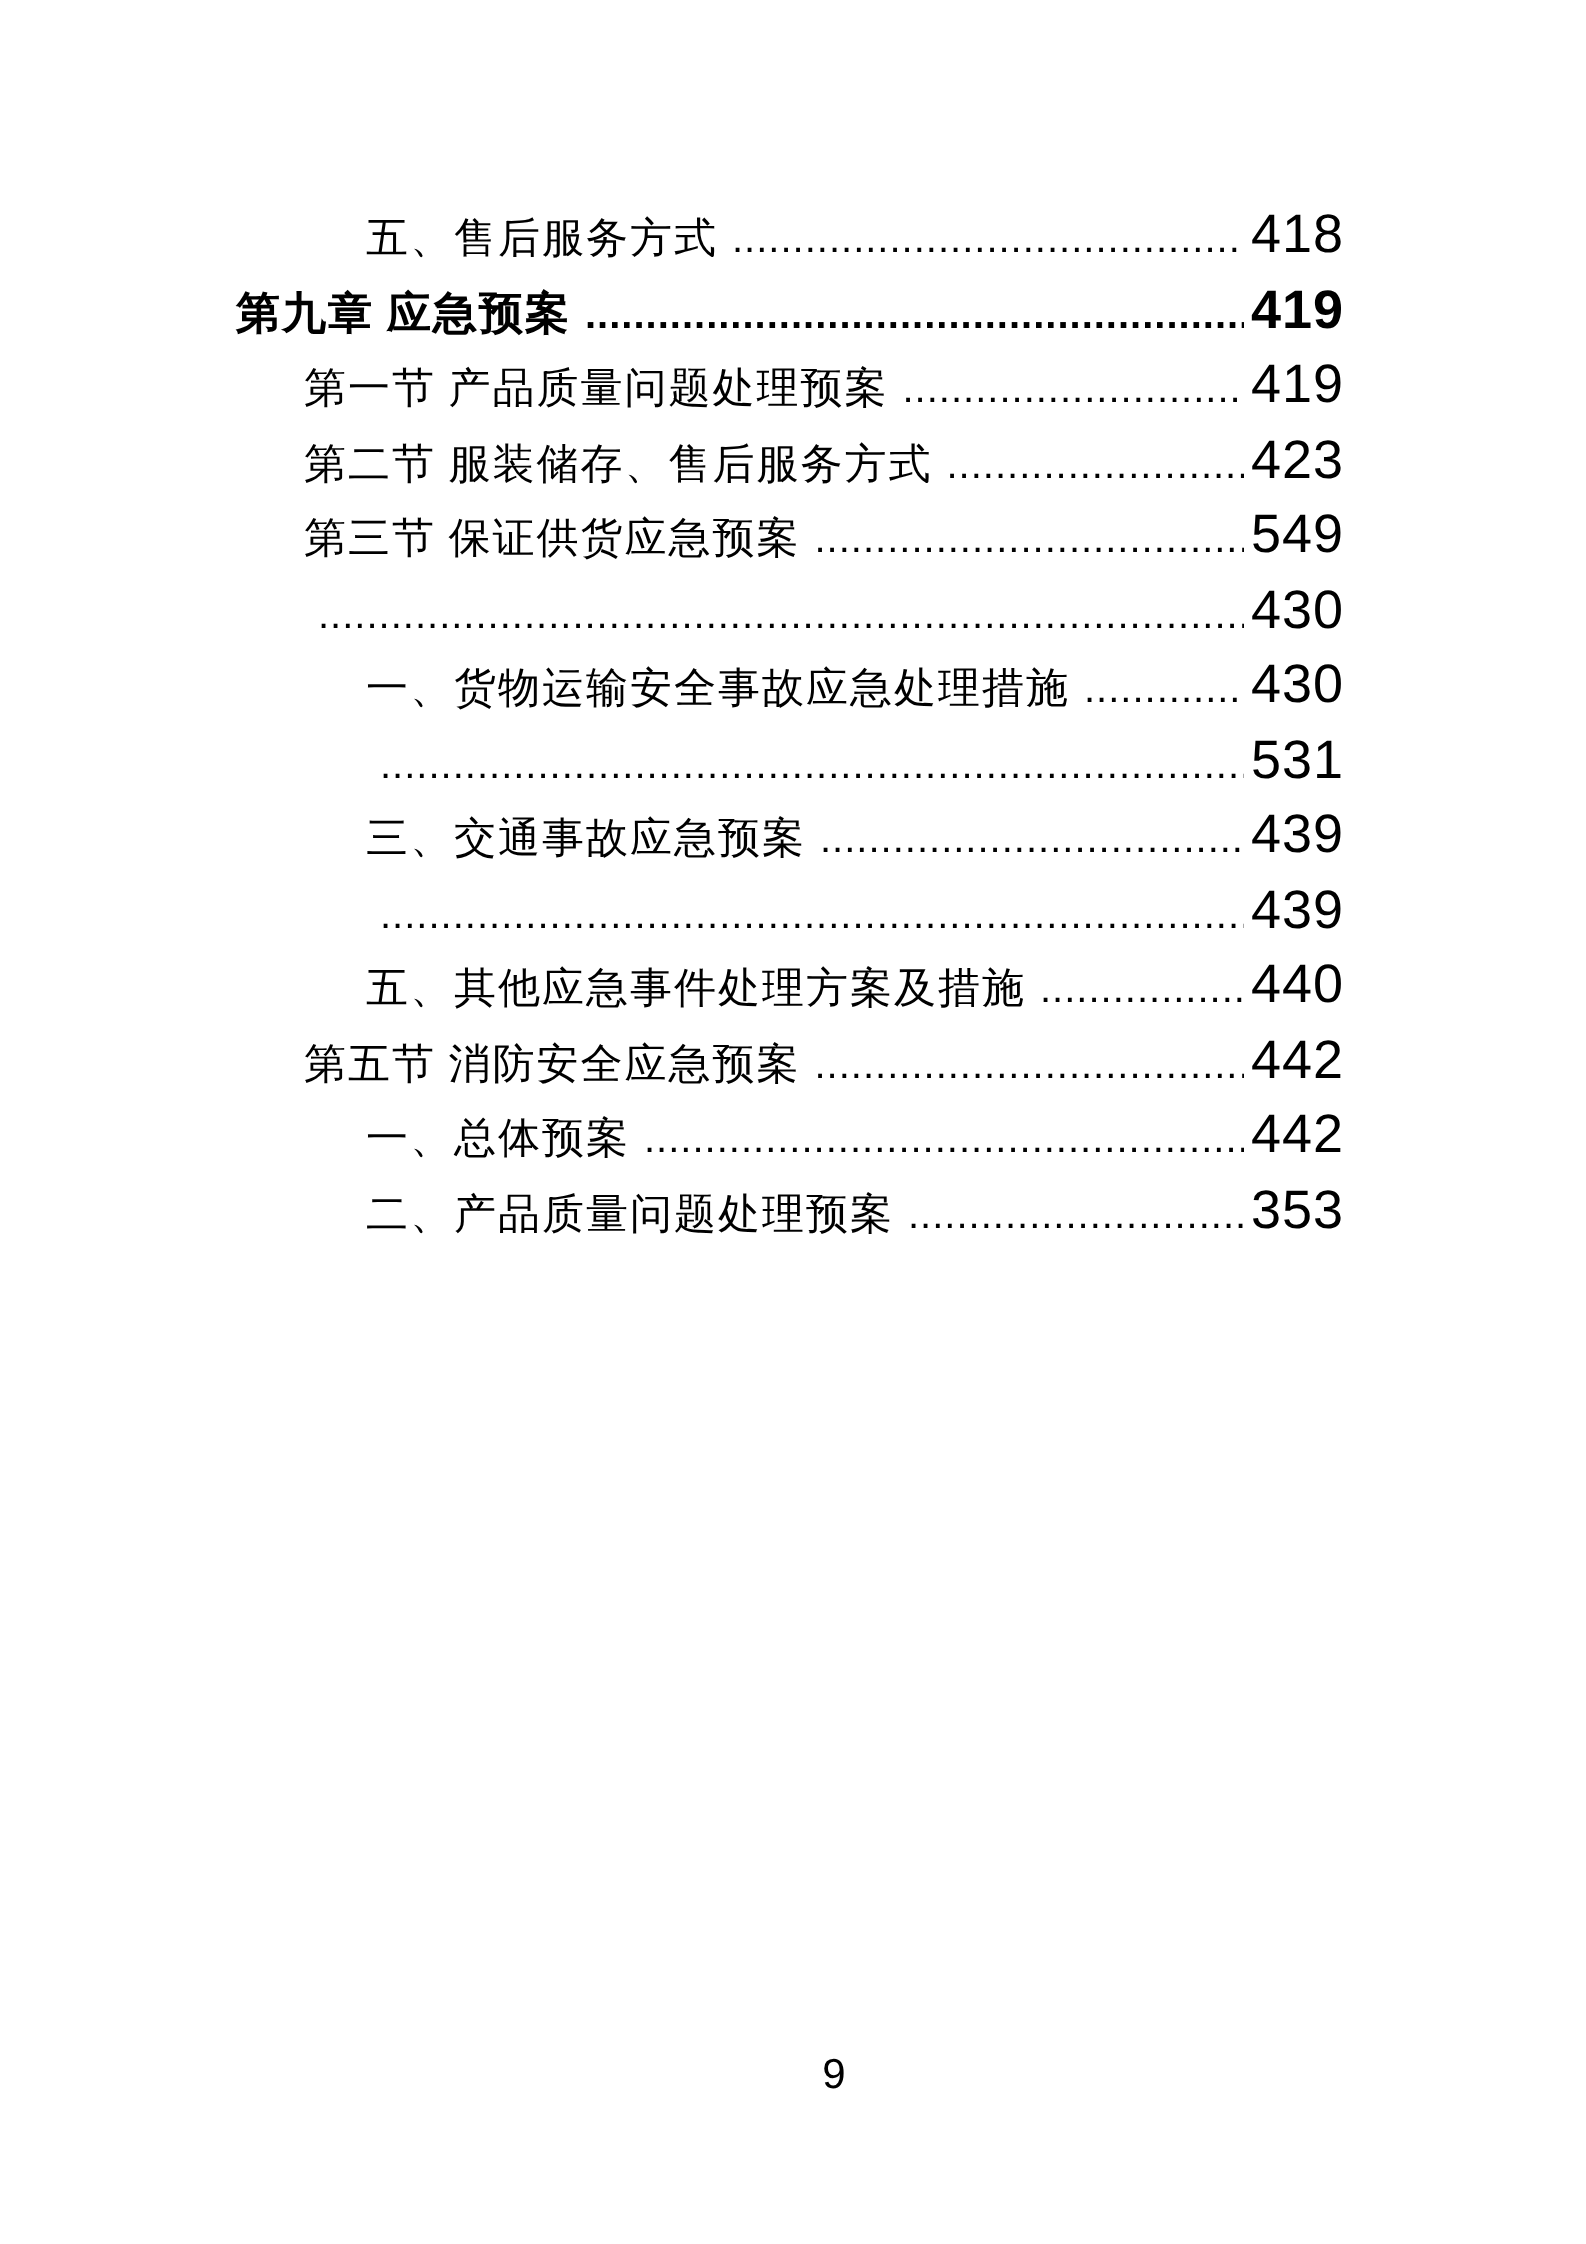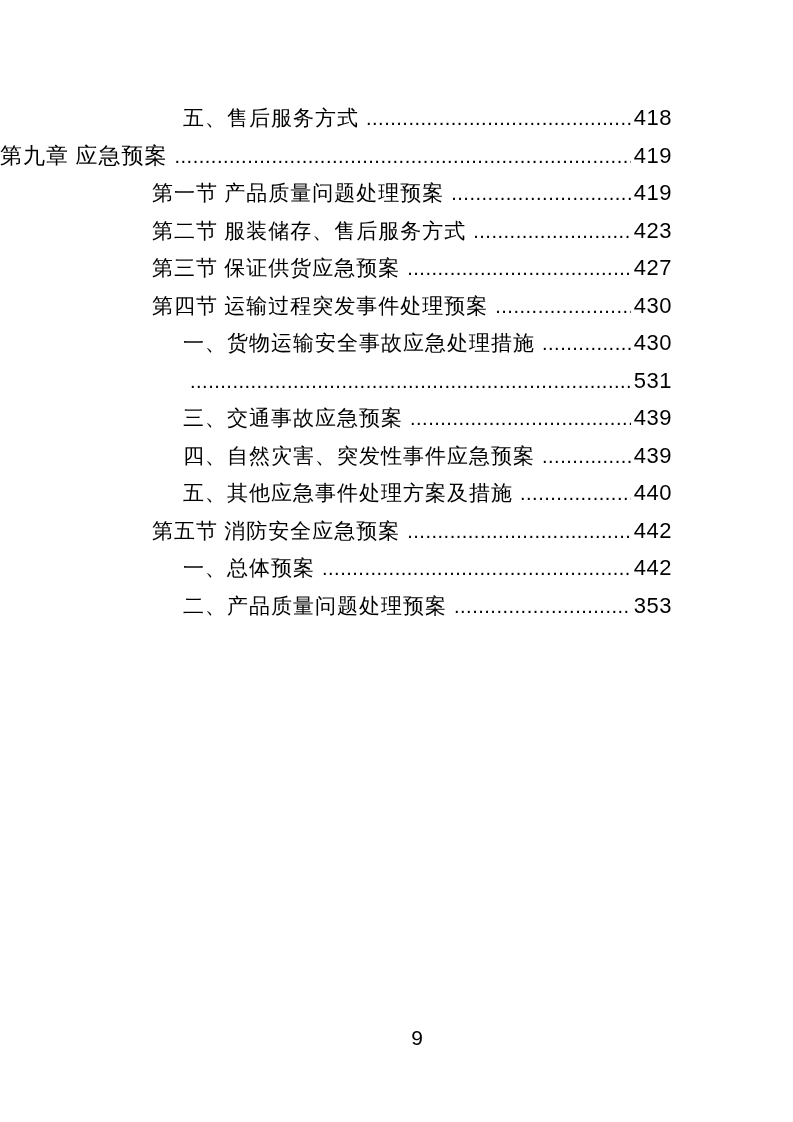--- a/index.html
+++ b/index.html
@@ -24,21 +24,22 @@
   }
   .toc-row {
     display: flex;
     align-items: baseline;
     height: 37.5px;
     line-height: 37.5px;
     margin-right: 121px;
     white-space: nowrap;
   }
   .toc-row.chapter {
-    font-weight: normal;
+    margin-left: 118px;
+    font-weight: bold;
     font-size: 22px;
   }
   .toc-row.section {
     margin-left: 152px;
     font-size: 21px;
     justify-content: center;
   }
   .toc-row.item {
     margin-left: 183px;
     font-size: 21px;
@@ -57,21 +58,21 @@
     font-family: "Liberation Sans", "DejaVu Sans", sans-serif;
     font-size: 20px;
     letter-spacing: 0.5px;
   }
   .toc-leader::after {
     content: "................................................................................................................................................................................";
   }
   .toc-page {
     flex: 0 0 auto;
     font-family: "Liberation Sans", "DejaVu Sans", sans-serif;
-    font-size: 22px;
+    font-size: 27px;
     letter-spacing: 0.5px;
   }
   .footer-pagenum {
     position: absolute;
     top: 1026px;
     left: 417px;
     transform: translateX(-50%);
     font-family: "Liberation Sans", "DejaVu Sans", sans-serif;
     font-size: 21px;
     line-height: 24px;
@@ -98,43 +99,41 @@
     <span class="toc-page">419</span>
   </div>
       <div class="toc-row section">
     <span class="toc-label">第二节 服装储存、售后服务方式</span>
     <span class="toc-leader"></span>
     <span class="toc-page">423</span>
   </div>
       <div class="toc-row section">
     <span class="toc-label">第三节 保证供货应急预案</span>
     <span class="toc-leader"></span>
-    <span class="toc-page">427</span>
+    <span class="toc-page">549</span>
   </div>
       <div class="toc-row section">
-    <span class="toc-label">第四节 运输过程突发事件处理预案</span>
     <span class="toc-leader"></span>
     <span class="toc-page">430</span>
   </div>
       <div class="toc-row item">
     <span class="toc-label">一、货物运输安全事故应急处理措施</span>
     <span class="toc-leader"></span>
     <span class="toc-page">430</span>
   </div>
       <div class="toc-row item">
     <span class="toc-leader"></span>
     <span class="toc-page">531</span>
   </div>
       <div class="toc-row item">
     <span class="toc-label">三、交通事故应急预案</span>
     <span class="toc-leader"></span>
     <span class="toc-page">439</span>
   </div>
       <div class="toc-row item">
-    <span class="toc-label">四、自然灾害、突发性事件应急预案</span>
     <span class="toc-leader"></span>
     <span class="toc-page">439</span>
   </div>
       <div class="toc-row item">
     <span class="toc-label">五、其他应急事件处理方案及措施</span>
     <span class="toc-leader"></span>
     <span class="toc-page">440</span>
   </div>
       <div class="toc-row section">
     <span class="toc-label">第五节 消防安全应急预案</span>

